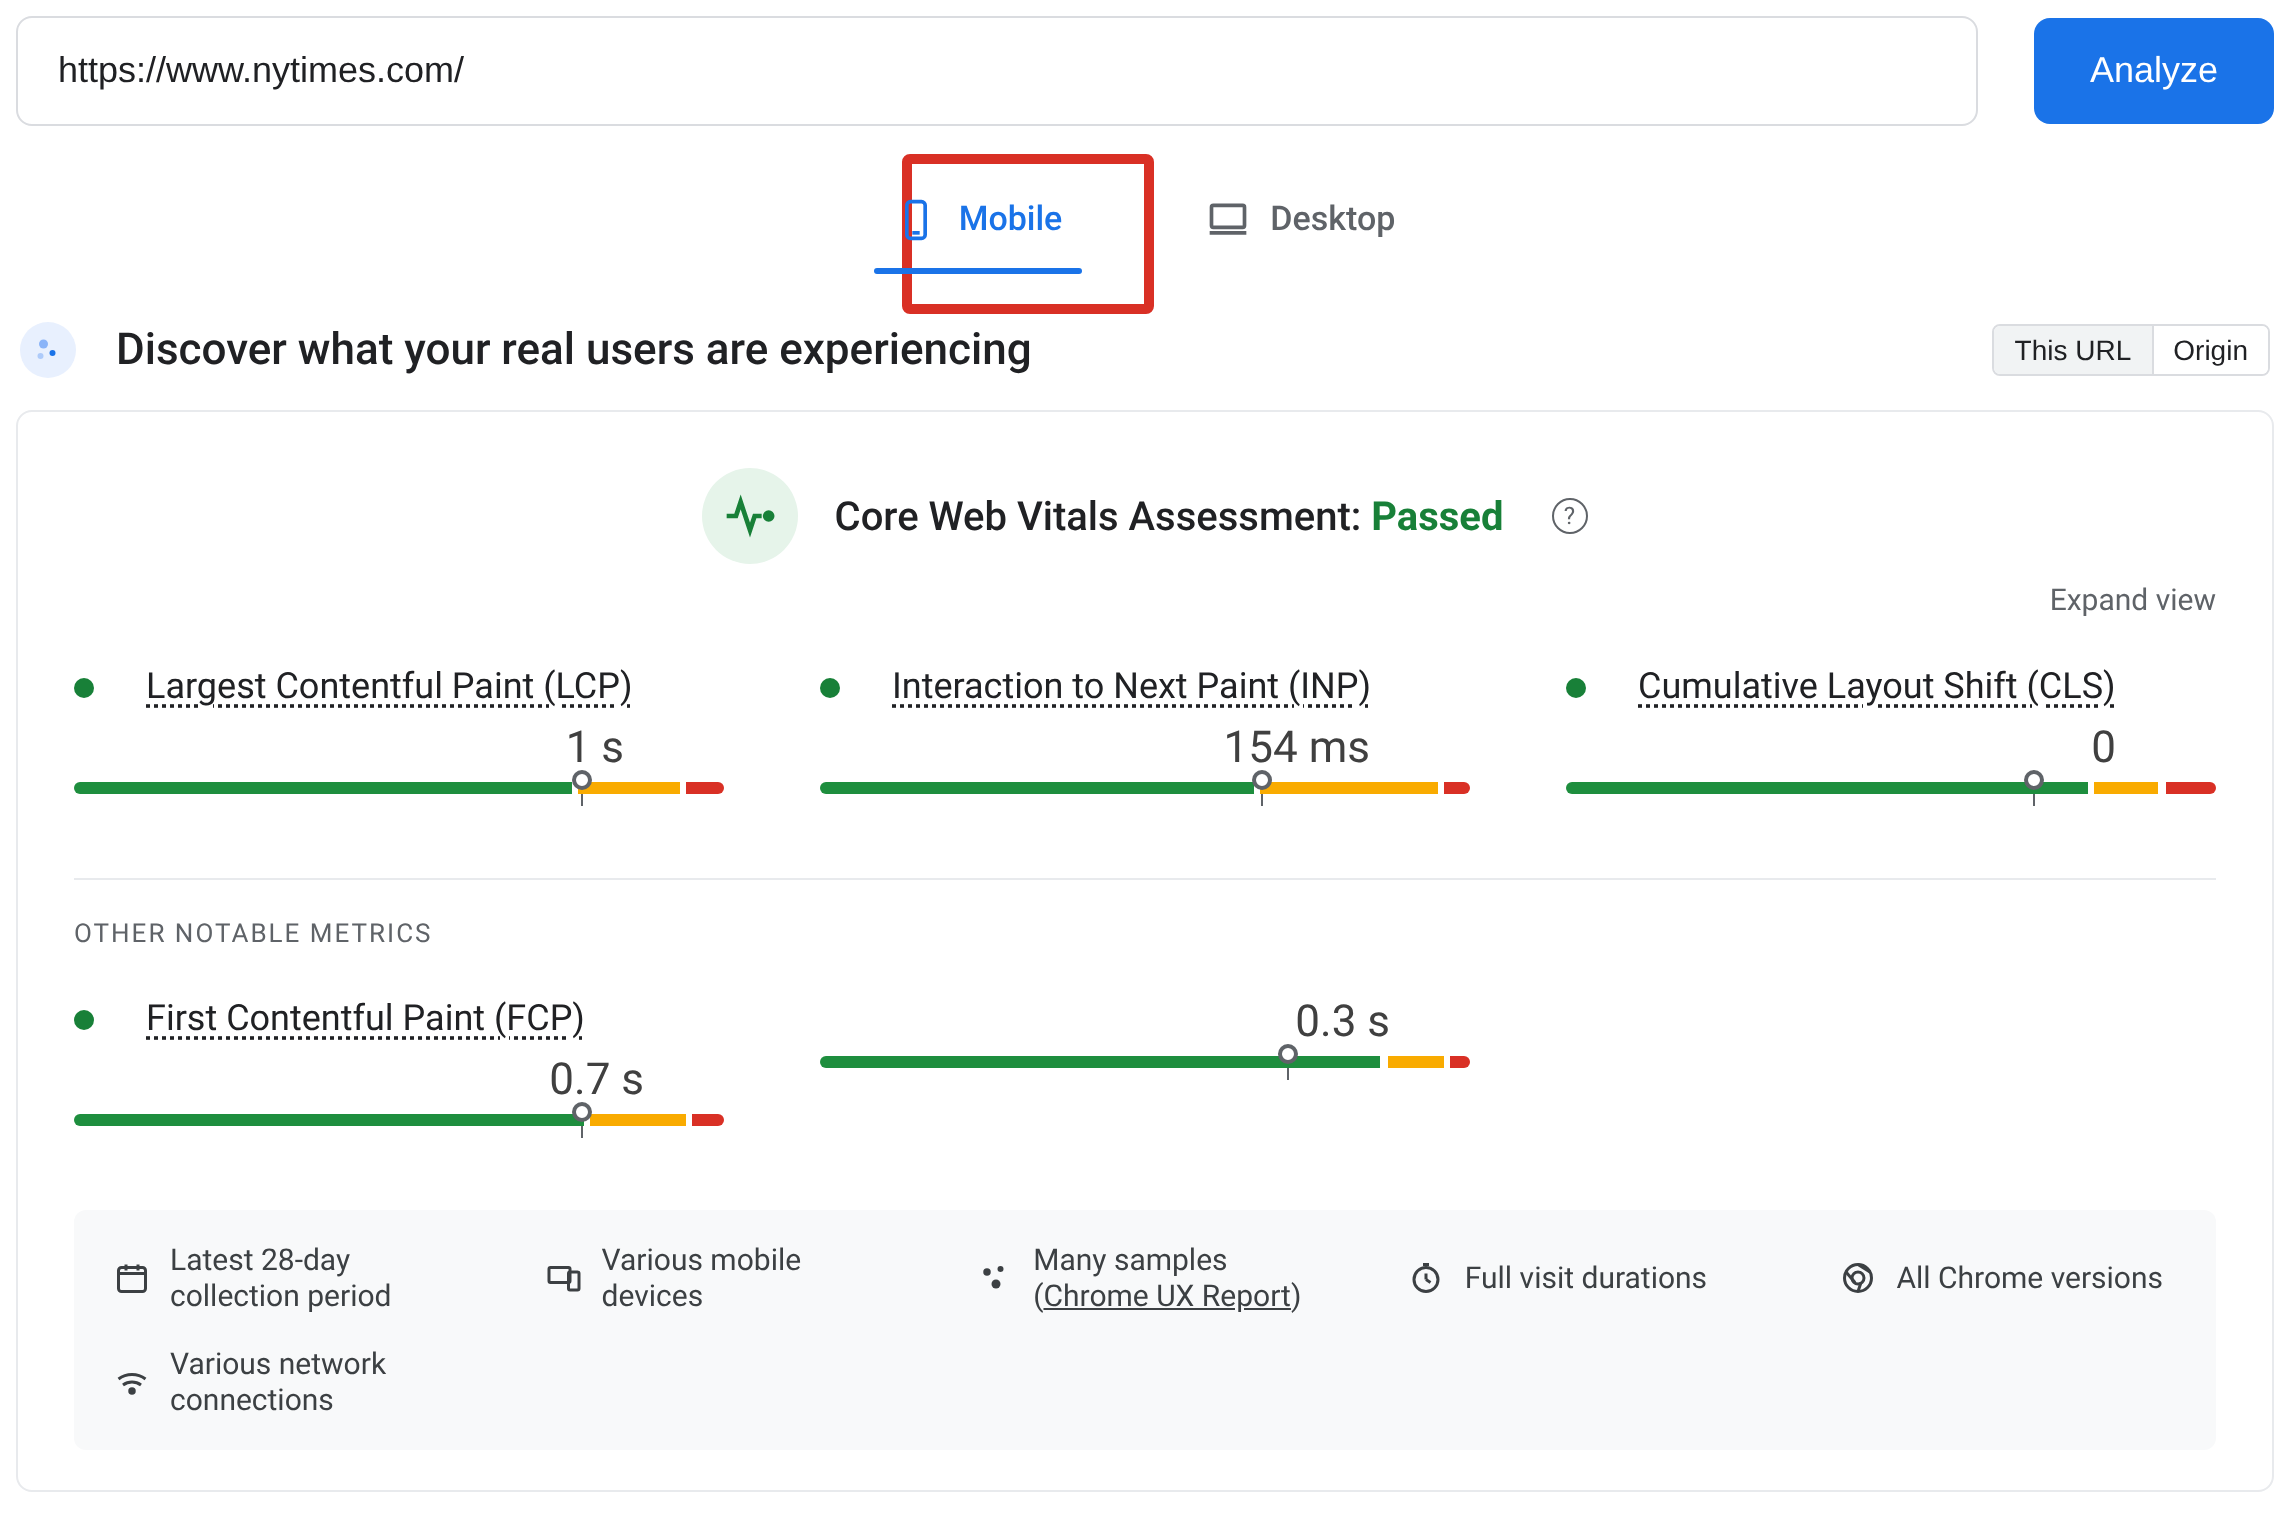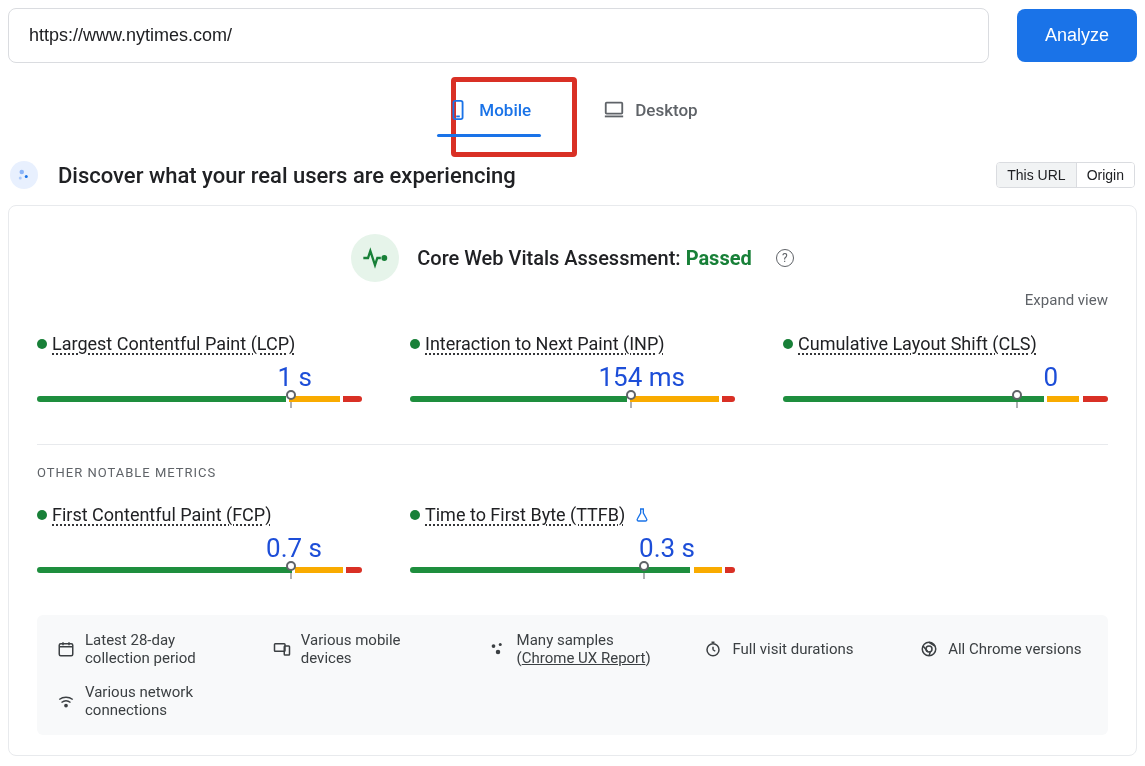--- a/index.html
+++ b/index.html
@@ -25,25 +25,25 @@
   .card { border: 1px solid #e8eaed; border-radius: 8px; padding: 28px 28px 20px; }
   .cwv-header { display: flex; align-items: center; justify-content: center; gap: 18px; margin-bottom: 8px; }
   .pulse-icon { width: 48px; height: 48px; border-radius: 50%; background: #e6f4ea; display: flex; align-items: center; justify-content: center; }
   .cwv-title { font-size: 20px; font-weight: 500; }
   .cwv-status { color: #188038; font-weight: 700; }
   .help-icon { width: 18px; height: 18px; border: 1.5px solid #5f6368; border-radius: 50%; display: inline-flex; align-items: center; justify-content: center; font-size: 12px; color: #5f6368; margin-left: 6px; }
   .expand-row { text-align: right; margin-bottom: 24px; }
   .expand-link { color: #5f6368; font-size: 15px; cursor: pointer; }
   .metrics-grid { display: grid; grid-template-columns: repeat(3, 1fr); gap: 40px 48px; margin-bottom: 28px; }
   .metric { }
-  .metric-header { display: flex; align-items: center; gap: 5px; margin-bottom: 8px; }
+  .metric-header { display: flex; align-items: center; gap: 26px; margin-bottom: 8px; }
   .status-dot { width: 10px; height: 10px; border-radius: 50%; background: #188038; display: inline-block; }
   .metric-name { font-size: 18px; color: #202124; text-decoration: underline dotted; text-underline-offset: 4px; }
   .flask-icon { color: #1a73e8; margin-left: 4px; vertical-align: middle; }
-  .metric-value { text-align: right; font-size: 26px; color: #1d4ed8; font-weight: 400; margin-bottom: 4px; padding-right: 50px; }
+  .metric-value { text-align: right; font-size: 22px; color: #404040; font-weight: 400; margin-bottom: 4px; padding-right: 50px; }
   .bar-wrap { position: relative; height: 20px; }
   .bar { display: flex; height: 6px; border-radius: 3px; overflow: hidden; margin-top: 2px; }
   .bar-seg { height: 100%; }
   .bar-green { background: #1e8e3e; }
   .bar-yellow { background: #f9ab00; }
   .bar-red { background: #d93025; }
   .bar-gap { background: #fff; }
   .marker { position: absolute; top: -6px; width: 10px; height: 10px; border: 2px solid #5f6368; border-radius: 50%; background: #fff; transform: translateX(-50%); }
   .marker::after { content:''; position:absolute; left:50%; top:10px; width:1px; height:6px; background:#5f6368; transform:translateX(-50%);}
   .divider { border: none; border-top: 1px solid #e8eaed; margin: 12px 0 20px; }
@@ -184,27 +184,20 @@
           <div class="bar">
             <div class="bar-seg bar-green" style="width: 80%;"></div>
             <div class="bar-seg bar-gap" style="width: 1%;"></div>
             <div class="bar-seg bar-yellow" style="width: 15%;"></div>
             <div class="bar-seg bar-gap" style="width: 1%;"></div>
             <div class="bar-seg bar-red" style="width: 5%;"></div>
           </div>
         </div>
     </div>
     <div class="metric">
-      <div class="metric-header">
-          <span class="status-dot"></span>
-          <span class="metric-name">Time to First Byte (TTFB)</span>
-          <svg class="flask-icon" width="16" height="16" viewBox="0 0 24 24" fill="none" stroke="#1a73e8" stroke-width="2">
-            <path d="M9 3h6M10 3v6l-5 9a2 2 0 0 0 2 3h10a2 2 0 0 0 2-3l-5-9V3"></path>
-          </svg>
-        </div>
       <div class="metric-value wide">0.3 s</div>
       <div class="bar-wrap">
           <div class="marker" style="left: 72%;"></div>
           <div class="bar">
             <div class="bar-seg bar-green" style="width: 88%;"></div>
             <div class="bar-seg bar-gap" style="width: 1%;"></div>
             <div class="bar-seg bar-yellow" style="width: 9%;"></div>
             <div class="bar-seg bar-gap" style="width: 1%;"></div>
             <div class="bar-seg bar-red" style="width: 3%;"></div>
           </div>

